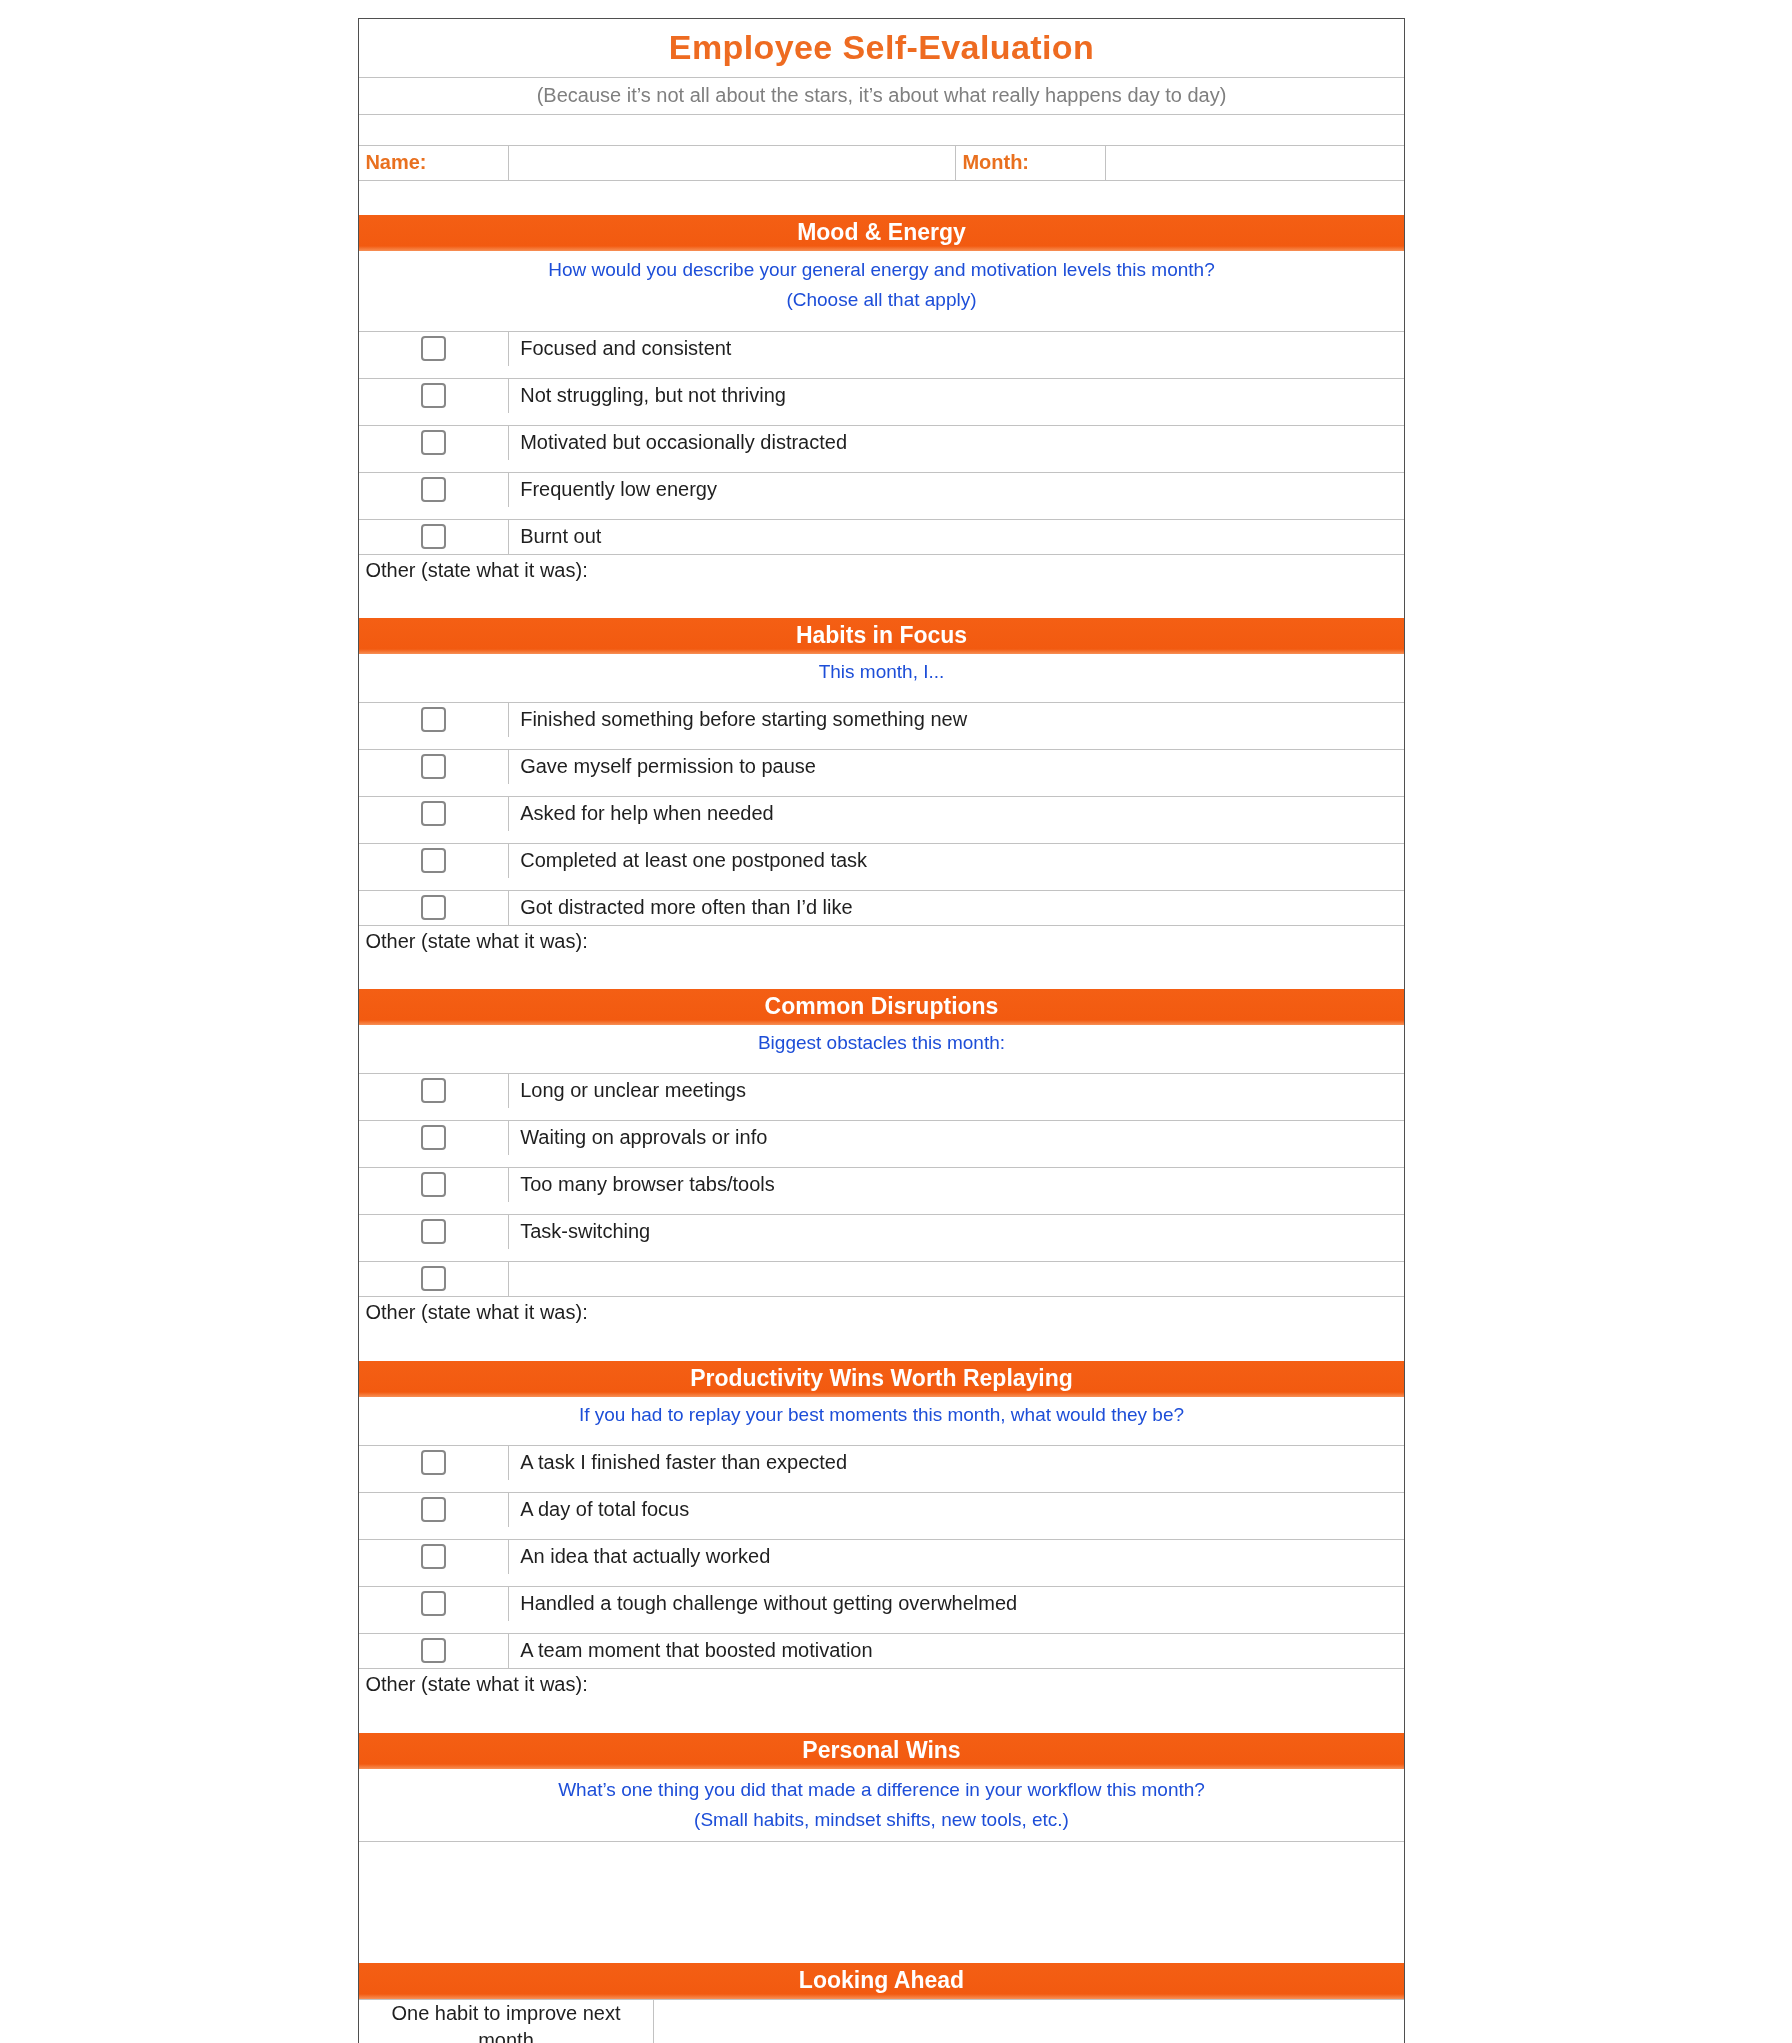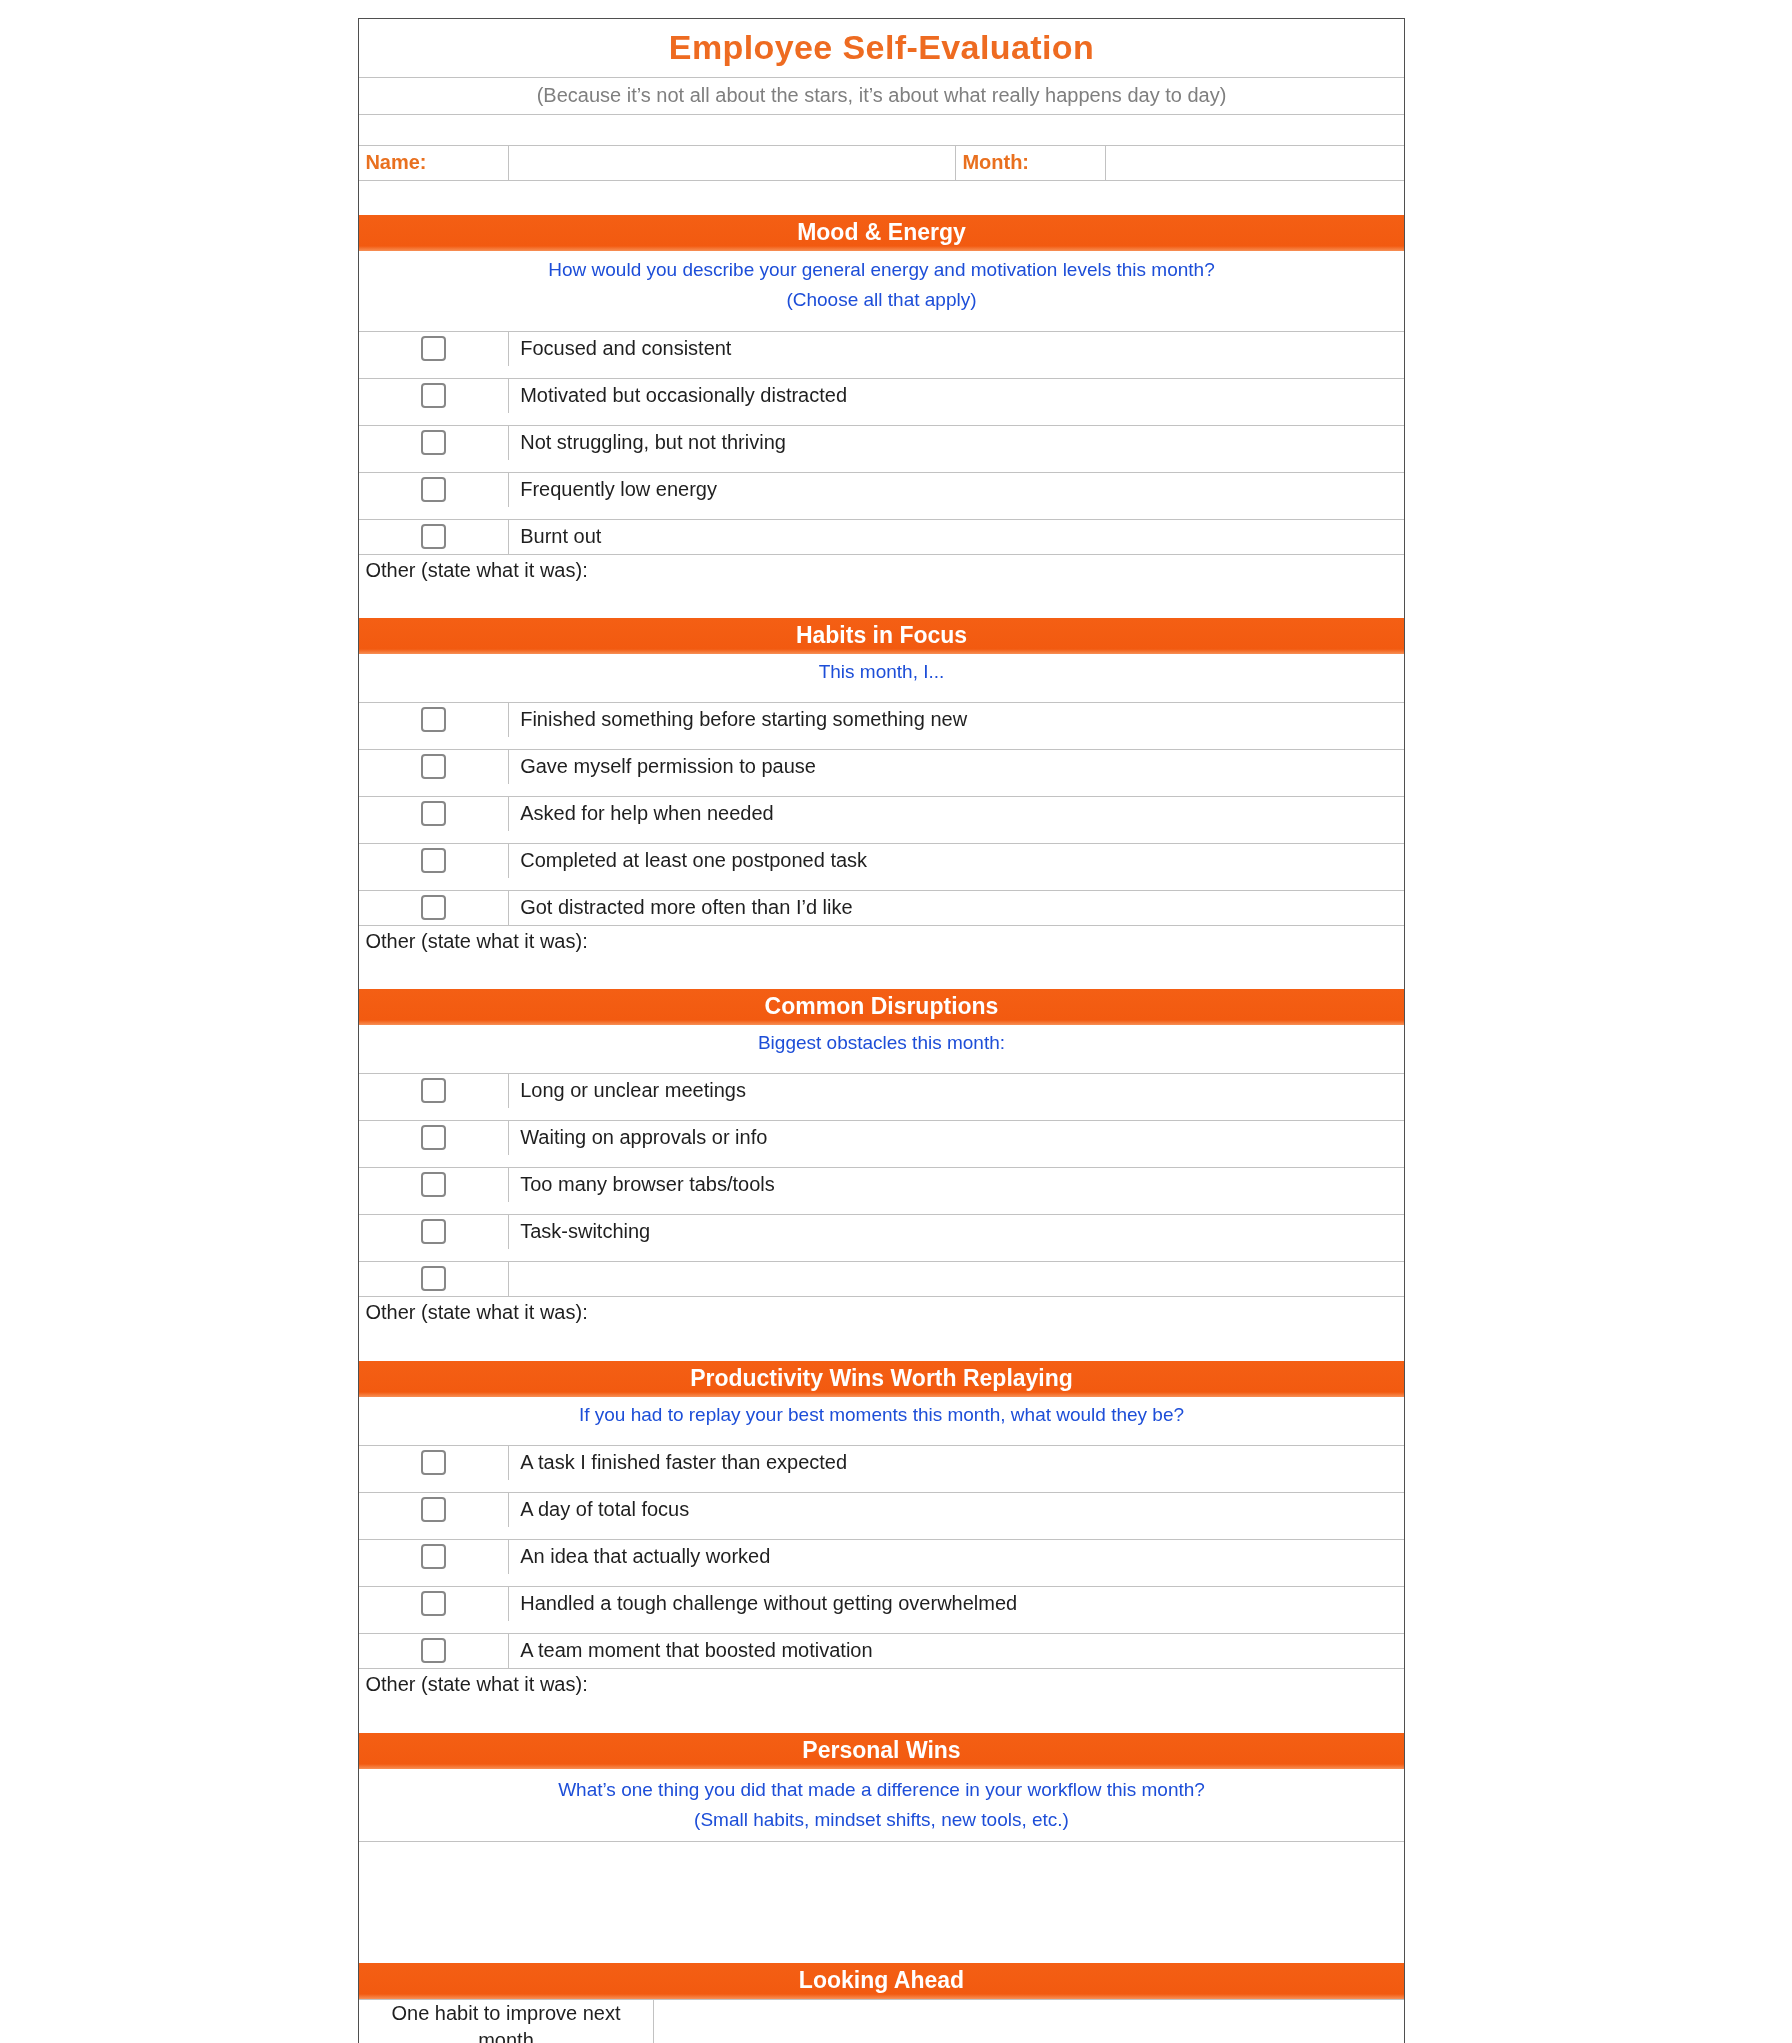--- a/index.html
+++ b/index.html
@@ -104,27 +104,27 @@
   <div class="row item-row">
     <div class="cell checkbox-cell">
         <span class="checkbox"></span>
       </div>
     <div class="cell item-text">Focused and consistent</div>
   </div>
   <div class="row item-row">
     <div class="cell checkbox-cell">
         <span class="checkbox"></span>
       </div>
+    <div class="cell item-text">Not struggling, but not thriving</div>
+  </div>
+  <div class="row item-row">
+    <div class="cell checkbox-cell">
+        <span class="checkbox"></span>
+      </div>
     <div class="cell item-text">Motivated but occasionally distracted</div>
-  </div>
-  <div class="row item-row">
-    <div class="cell checkbox-cell">
-        <span class="checkbox"></span>
-      </div>
-    <div class="cell item-text">Not struggling, but not thriving</div>
   </div>
   <div class="row item-row">
     <div class="cell checkbox-cell">
         <span class="checkbox"></span>
       </div>
     <div class="cell item-text">Frequently low energy</div>
   </div>
   <div class="row item-row">
     <div class="cell checkbox-cell">
         <span class="checkbox"></span>

